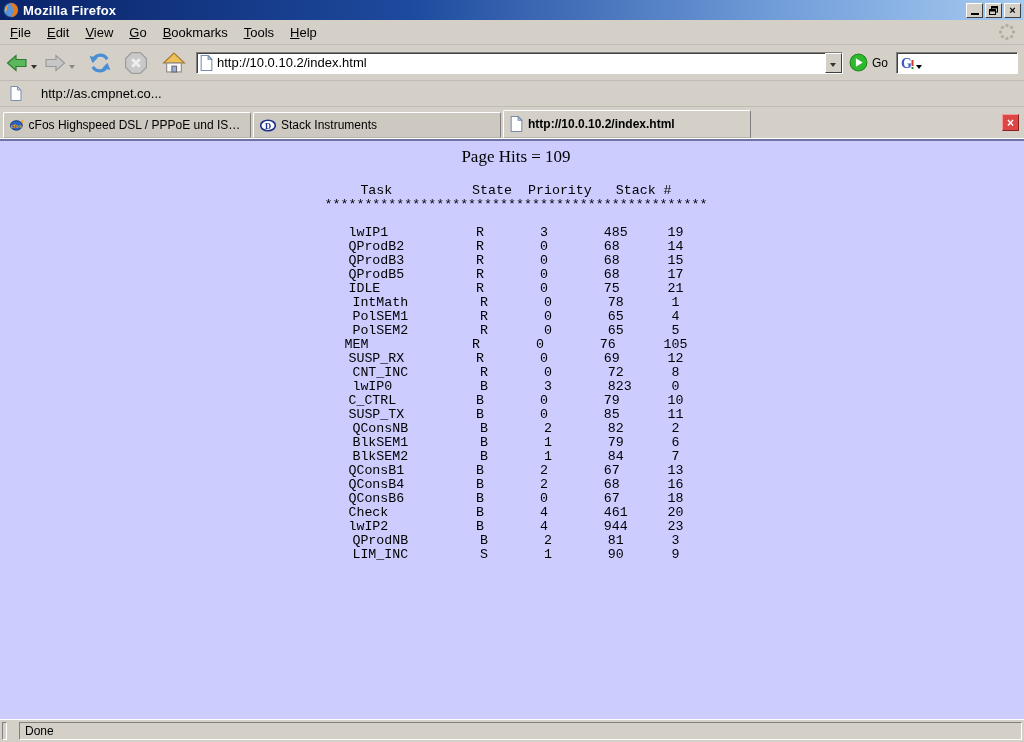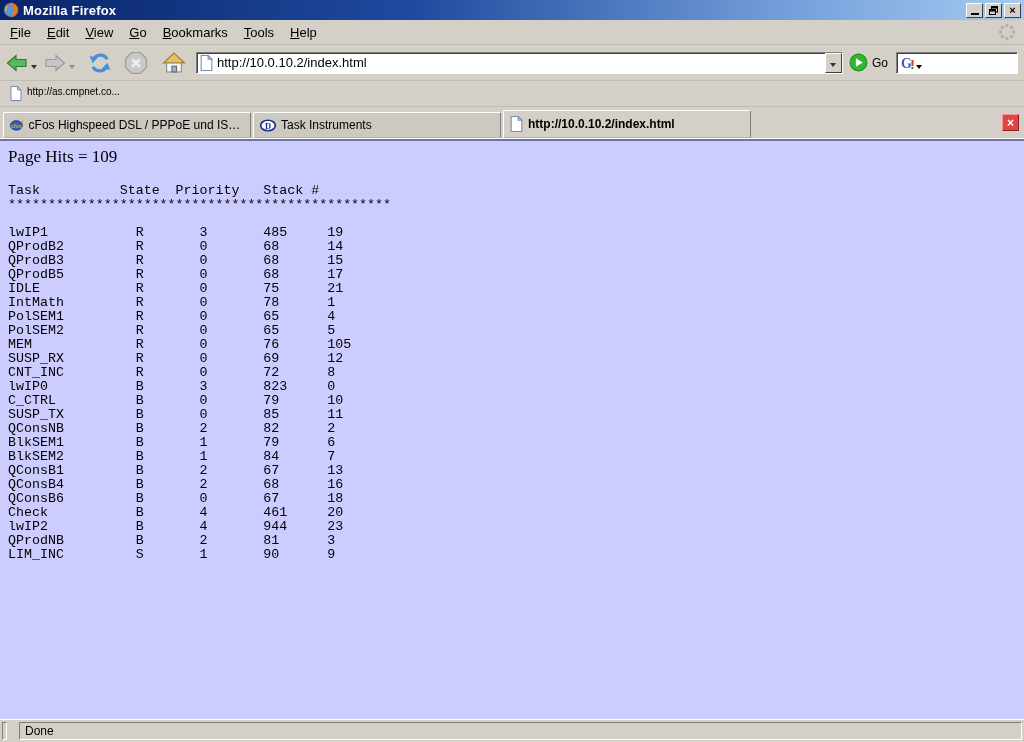--- a/index.html
+++ b/index.html
@@ -38,39 +38,39 @@
   .go-cluster { display:flex; align-items:center; gap:4px; margin-right:8px; }
   .go-label { font-size:12px; color:#000; }
   .searchbox { width:122px; height:22px; background:#fff; border:1px solid; border-color:#808080 #fff #fff #808080;
     box-shadow:inset 1px 1px 0 #404040; display:flex; align-items:center; padding-left:4px; margin-right:2px; }
   .search-caret { width:0; height:0; border-left:3px solid transparent; border-right:3px solid transparent;
     border-top:4px solid #000; margin:8px 0 0 1px; }
 
   
   .bookmarksbar { height:26px; flex:0 0 26px; display:flex; align-items:center; background:#d4d0c8; padding:0 6px;
     border-bottom:1px solid #c0bcb4; }
-  .bookmark-item { display:flex; align-items:flex-start; gap:5px; padding:2px 4px; font-size:10px; color:#000; }
+  .bookmark-item { display:flex; align-items:flex-start; gap:19px; padding:2px 4px; font-size:13px; color:#000; }
 
   
   .tabbar { height:34px; flex:0 0 34px; background:#d4d0c8; display:flex; align-items:flex-end; position:relative; }
   .tabbar::after { content:""; position:absolute; left:0; right:0; bottom:0; height:3px;
     background:linear-gradient(#ffffff 0 1px, #7272a5 1px 3px); }
   .tab { width:248px; height:26px; margin-bottom:3px; display:flex; align-items:center; gap:5px; padding:0 6px;
     background:#cdc9c1; border:1px solid; border-color:#fff #808080 #b8b4ac #fff; border-radius:2px 2px 0 0;
     font-size:12px; color:#000; overflow:hidden; white-space:nowrap; }
   .tab + .tab { margin-left:2px; }
   .tab:first-child { margin-left:3px; }
   .tab.active { background:#d4d0c8; font-weight:bold; height:28px; }
   .tab-label { overflow:hidden; text-overflow:ellipsis; white-space:nowrap; }
   .close-tab { position:absolute; right:5px; top:7px; width:17px; height:17px; background:#de4545;
     border:1px solid; border-color:#f59a9a #8c1f1f #8c1f1f #f59a9a; color:#fff; font-weight:bold; font-size:12px;
     display:flex; align-items:center; justify-content:center; line-height:1; }
 
   
-  .content { flex:1; background:#ccccff; padding:6px 0 0 8px; overflow:hidden; }
+  .content { flex:1; background:#ccccff; padding:6px 0 0 8px; overflow:hidden;text-align:center; }
   .page-hits { font-family:"Liberation Serif",serif; font-size:17px; color:#000; }
   .task-table { margin-top:17px; font-family:"Liberation Mono","DejaVu Sans Mono",monospace;
     font-size:13.3px; line-height:14px; color:#000; white-space:pre; }
 
   
   .statusbar { height:23px; flex:0 0 23px; background:#d4d0c8; border-top:1px solid #fff; display:flex; align-items:stretch; padding:2px; gap:12px; }
   .status-grip { width:5px; border:1px solid; border-color:#808080 #fff #fff #808080; }
   .status-panel { flex:1; border:1px solid; border-color:#808080 #fff #fff #808080; display:flex; align-items:center; padding-left:5px; font-size:12px; color:#000; }
 </style>
 </head>
@@ -206,21 +206,21 @@
         <ellipse cx="7.5" cy="7.5" rx="7" ry="5.6" fill="#2a62c0" stroke="#13336e"></ellipse>
         <text x="7.5" y="10" font-size="6.5" font-weight="bold" fill="#f5a623" text-anchor="middle" font-family="Liberation Sans,sans-serif">cfos</text>
       </svg>
       <span class="tab-label">cFos Highspeed DSL / PPPoE und ISDN CAP...</span>
     </div>
     <div class="tab">
       <svg width="16" height="13" viewBox="0 0 16 13">
         <ellipse cx="8" cy="6.5" rx="7.3" ry="5.3" fill="#ffffff" stroke="#1a2f8a" stroke-width="1.6"></ellipse>
         <text x="8" y="9.6" font-size="8.5" font-weight="bold" fill="#1a2f8a" text-anchor="middle" font-family="Liberation Serif,serif">D</text>
       </svg>
-      <span class="tab-label">Task Instruments</span>
+      <span class="tab-label">Stack Instruments</span>
     </div>
     <div class="tab active">
       <svg width="13" height="16" viewBox="0 0 12 15">
         <path d="M1 0.5 H7.5 L11 4 V14.5 H1 Z" fill="#fff" stroke="#7a8db0"></path>
         <path d="M7.5 0.5 L7.5 4 L11 4 Z" fill="#cfe0f0" stroke="#7a8db0"></path>
       </svg>
       <span class="tab-label">http://10.0.10.2/index.html</span>
     </div>
     <div class="close-tab">
         <span>×</span>

